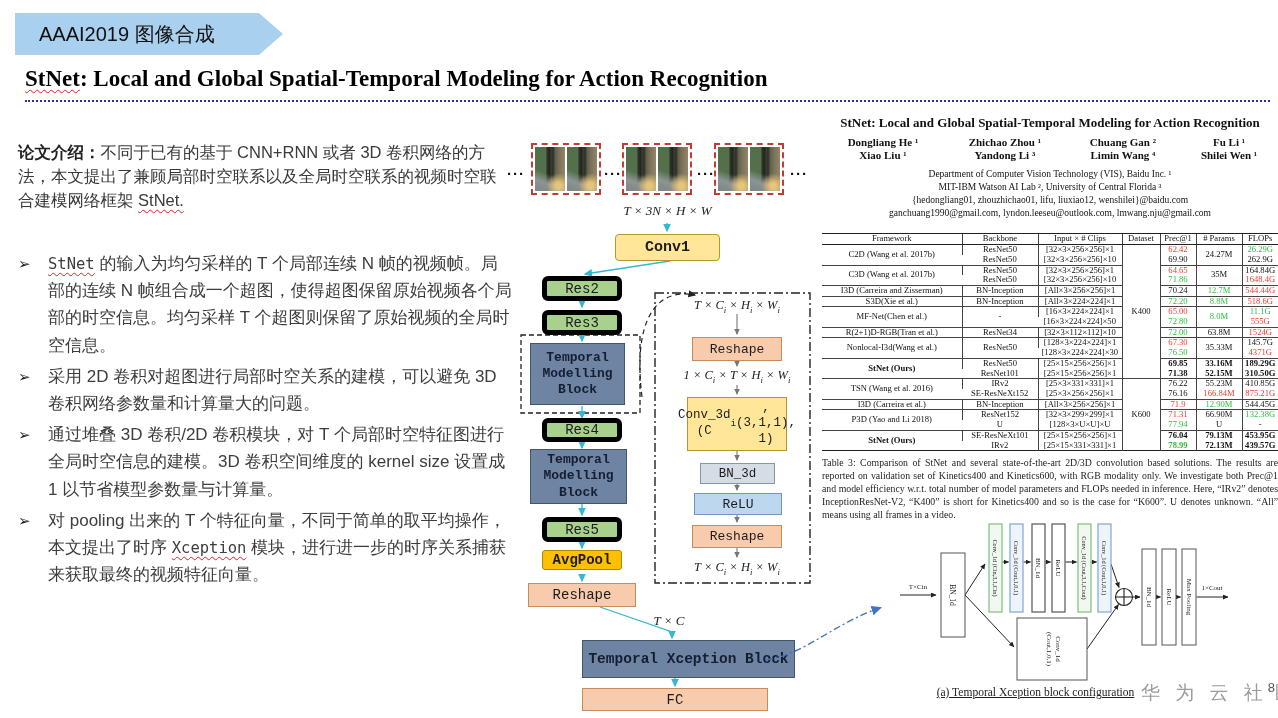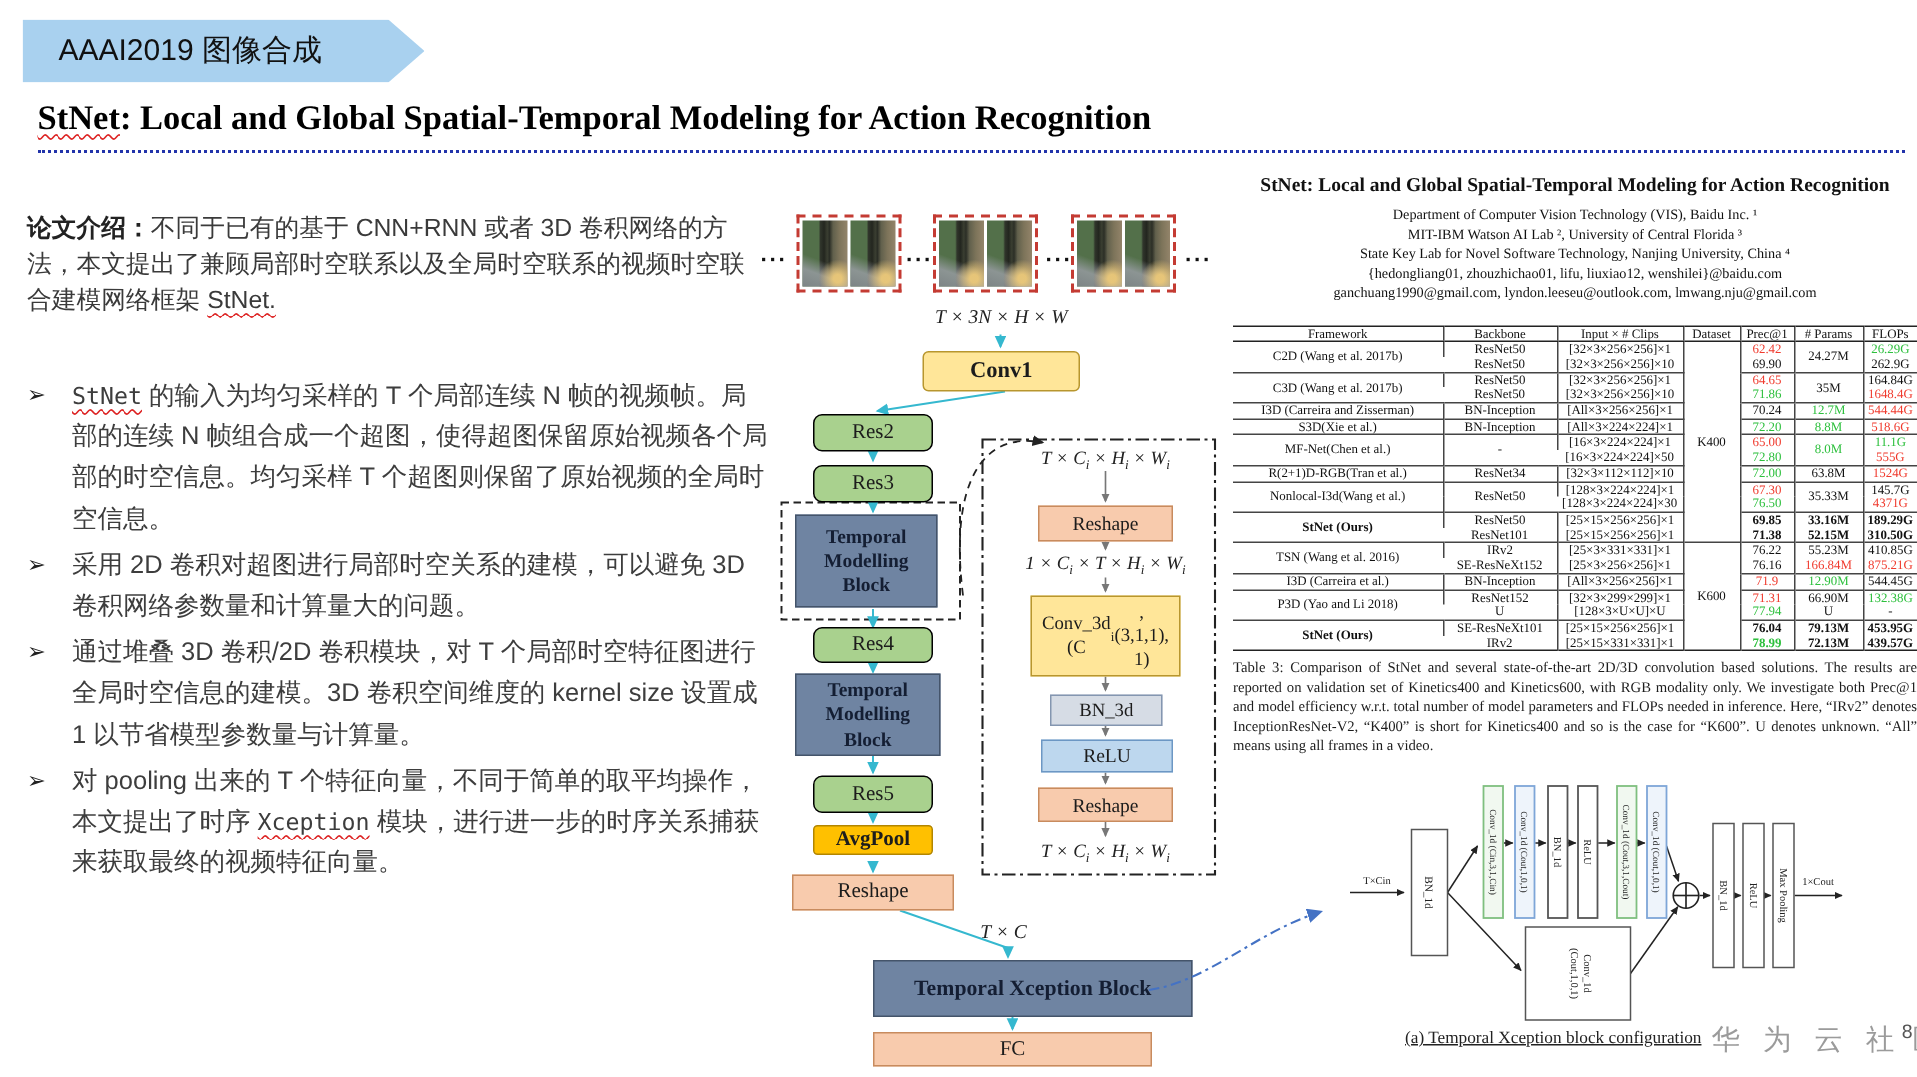--- a/index.html
+++ b/index.html
@@ -26,23 +26,23 @@
   #flow .abs{position:absolute;box-sizing:border-box;}
   .vdots{font-weight:bold;font-size:15px;letter-spacing:1px;color:#111;}
   .fgroup{display:flex;gap:2px;padding:2px;border:2px dashed #c43b33;background:#fff;}
   .frame{width:30px;height:44px;
      background:
        radial-gradient(circle at 78% 88%, rgba(235,200,120,0.95) 0 6%, rgba(235,200,120,0) 28%),
        linear-gradient(200deg, rgba(150,155,160,0) 60%, rgba(150,155,160,0.85) 78%, rgba(130,135,140,0.9) 100%),
        linear-gradient(90deg,#53704a 0 36%,#30352b 40%,#23261f 48%,#3a3e31 55%,#2b2e26 60%,#61604c 68%,#7d745a 82%,#93846a 100%);}
   .dimlbl{font-family:"Liberation Serif",serif;font-style:italic;font-size:13px;color:#222;text-align:center;}
   .fbox{display:flex;align-items:center;justify-content:center;text-align:center;
-        font-family:Liberation Serif, serif;color:#1c1c1c;}
+        font-family:Liberation Mono, monospace;color:#1c1c1c;}
   .bx-conv1{background:#ffe699;border:1px solid #b8962e;border-radius:4px;font-weight:bold;font-size:15px;}
-  .bx-res{background:#a9d18e;border:1px solid #000000;border-radius:6px;font-size:14px;}
+  .bx-res{background:#a9d18e;border:5px solid #000000;border-radius:6px;font-size:14px;}
   .bx-tmb{background:#6f84a2;border:1px solid #44546a;font-weight:bold;font-size:13px;line-height:1.25;color:#141e33;}
   .bx-avg{background:#ffc000;border:1px solid #b38600;border-radius:3px;font-weight:bold;font-size:14px;}
   .bx-peach{background:#f8cbad;border:1px solid #c88b5e;font-size:14px;}
   .bx-yel{background:#ffe699;border:1px solid #b8962e;font-size:12.5px;line-height:1.25;}
   .bx-bn{background:#d6dce5;border:1px solid #8496b0;font-size:12.5px;}
   .bx-relu{background:#bdd7ee;border:1px solid #6c97c4;font-size:13px;}
   .bx-txb{background:#6f84a2;border:1px solid #44546a;font-weight:bold;font-size:14.5px;color:#141e33;}
   .detail-lbl{font-family:"Liberation Serif",serif;font-style:italic;font-size:12.5px;color:#222;text-align:center;}
   sub{font-size:70%;}
   
@@ -184,24 +184,33 @@
     <defs>
         <marker id="mBl" markerWidth="8" markerHeight="8" refX="6" refY="3.5" orient="auto">
           <path d="M0,0 L7.5,3.5 L0,7 z" fill="#4472c4"></path>
         </marker>
       </defs>
     <path d="M8,72 C48,66 78,34 122,20" fill="none" stroke="#4472c4" stroke-width="1.4" stroke-dasharray="7 3 2 3" marker-end="url(#mBl)"></path>
   </svg>
 
   <div id="paper">
     <div class="p-title">StNet: Local and Global Spatial-Temporal Modeling for Action Recognition</div>
+    <div class="authors" id="authors">
+        <div>Dongliang He ¹</div>
+        <div>Zhichao Zhou ¹</div>
+        <div>Chuang Gan ²</div>
+        <div>Fu Li ¹</div>
+        <div>Xiao Liu ¹</div>
+        <div>Yandong Li ³</div>
+        <div>Limin Wang ⁴</div>
+        <div>Shilei Wen ¹</div>
+      </div>
     <div class="affil" id="affils">
         <div>Department of Computer Vision Technology (VIS), Baidu Inc. ¹</div>
         <div>MIT-IBM Watson AI Lab ², University of Central Florida ³</div>
-        <div>State Key Lab for Novel Software Technology, Nanjing University, China ⁴</div>
         <div>{hedongliang01, zhouzhichao01, lifu, liuxiao12, wenshilei}@baidu.com</div>
         <div>ganchuang1990@gmail.com,  lyndon.leeseu@outlook.com,  lmwang.nju@gmail.com</div>
       </div>
     <table class="cmp">
       <colgroup>
           <col style="width:140px">
           <col style="width:76px">
           <col style="width:84px">
           <col style="width:38px">
           <col style="width:36px">

